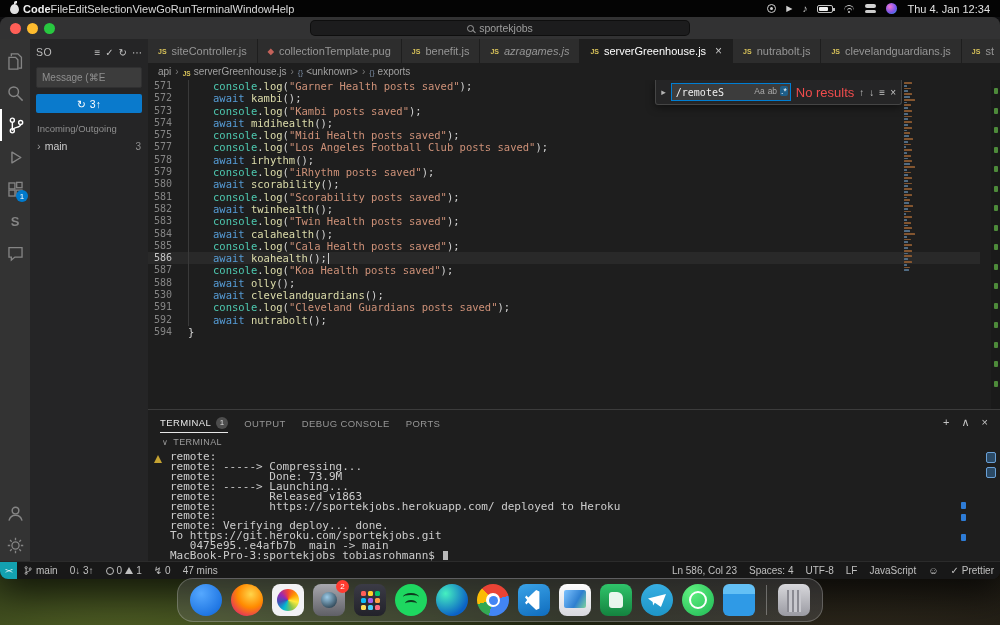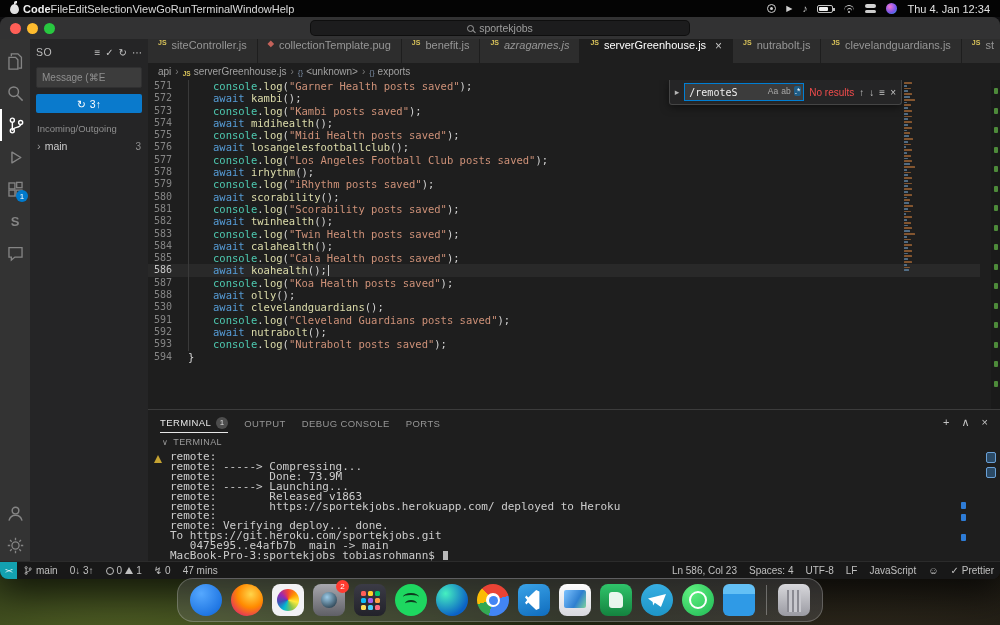--- a/index.html
+++ b/index.html
@@ -76,21 +76,21 @@
     color:#fff; font-size:10.5px; display:flex; align-items:center; justify-content:center; gap:4px; }
   .inout { font-size:9.5px; color:#8f8f8f; padding:10px 7px 4px; }
   .branchrow { display:flex; align-items:center; gap:4px; padding:2px 7px; font-size:10.5px; color:#cccccc; }
   .bchev { color:#9a9a9a; font-size:11px; }
   .bcount { margin-left:auto; color:#8f8f8f; font-size:10px; }
 
   
   .editorgroup { flex:1; display:flex; flex-direction:column; min-width:0; background:#1e1e1e; }
 
   .tabbar { height:24px; background:#252526; display:flex; flex:none; overflow:hidden; }
-  .tab { display:flex; gap:5px; padding:0 10px; background:#2d2d2d; color:#969696;
+  .tab { display:flex; align-items:center; gap:5px; padding:0 10px; background:#2d2d2d; color:#969696;
     font-size:11px; border-right:1px solid #1e1e1e; white-space:nowrap; flex:none; }
   .tab.active { background:#1e1e1e; color:#ffffff; }
   .tab.preview .tlabel { font-style:italic; }
   .tclose { margin-left:4px; color:#c5c5c5; font-size:12px; }
   .ficon { font-size:7px; font-weight:bold; color:#d9c35a; letter-spacing:0; }
   .ficon.pug { color:#c4625a; font-size:8px; }
   .ficon.sm { font-size:6.5px; }
 
   .breadcrumbs { height:17px; display:flex; align-items:center; gap:4px; padding:0 10px; font-size:10px; color:#a0a0a0; flex:none; }
   .bsep { color:#7a7a7a; }
@@ -122,21 +122,21 @@
   
   .findwidget { position:absolute; top:0; right:98px; height:25px; background:#252526; border:1px solid #454545; border-top:none;
     border-radius:0 0 3px 3px; box-shadow:0 2px 8px rgba(0,0,0,.5); display:flex; align-items:center; gap:5px; padding:0 5px;
     font-family:"Liberation Sans",sans-serif; }
   .ftoggle { color:#b5b5b5; font-size:9px; }
   .finputwrap { position:relative; }
   .finput { width:120px; height:18px; background:#3c3c3c; border:1px solid #007fd4; color:#eeeeee;
     font-size:10px; font-family:"DejaVu Sans Mono",monospace; padding:0 36px 0 4px; }
   .fopts { position:absolute; right:3px; top:3px; display:flex; gap:3px; font-size:8.5px; color:#aaaaaa; }
   .fopts .on { background:rgba(0,127,212,.5); border-radius:2px; padding:0 1px; color:#fff; }
-  .fres { font-size:10px; color:var(--error-red,#f14c4c); white-space:nowrap; }
+  .fres { font-size:13px; color:var(--error-red,#f14c4c); white-space:nowrap; }
   .fbtn { color:#c5c5c5; font-size:10px; }
 
   
   .panel { height:152px; flex:none; border-top:1px solid #3c3c3c; display:flex; flex-direction:column; position:relative; background:#1e1e1e; }
   .panelbar { height:24px; display:flex; align-items:center; padding:0 12px; flex:none; }
   .ptabs { display:flex; gap:16px; }
   .ptab { font-size:9.5px; letter-spacing:.4px; color:#969696; display:flex; align-items:center; gap:5px; padding:5px 0 3px; }
   .ptab.active { color:#e7e7e7; border-bottom:1px solid #e7e7e7; }
   .pbadge { min-width:12px; height:12px; border-radius:6px; background:#4d4d4d; color:#ddd; font-size:8px;
     display:flex; align-items:center; justify-content:center; padding:0 2px; }
@@ -408,24 +408,20 @@
               </div>
               <div class="cline">
                 <span class="ln">574</span>
                 <span class="code ind"><span class="tk-kw">await </span><span class="tk-fn">midihealth</span><span class="tk-pn">();</span></span>
               </div>
               <div class="cline">
                 <span class="ln">575</span>
                 <span class="code ind"><span class="tk-obj">console</span><span class="tk-pn">.</span><span class="tk-fn">log</span><span class="tk-pn">(</span><span class="tk-str">"Midi Health posts saved"</span><span class="tk-pn">);</span></span>
               </div>
               <div class="cline">
-                <span class="ln">576</span>
-                <span class="code ind"><span class="tk-kw">await </span><span class="tk-fn">losangelesfootballclub</span><span class="tk-pn">();</span></span>
-              </div>
-              <div class="cline">
                 <span class="ln">577</span>
                 <span class="code ind"><span class="tk-obj">console</span><span class="tk-pn">.</span><span class="tk-fn">log</span><span class="tk-pn">(</span><span class="tk-str">"Los Angeles Football Club posts saved"</span><span class="tk-pn">);</span></span>
               </div>
               <div class="cline">
                 <span class="ln">578</span>
                 <span class="code ind"><span class="tk-kw">await </span><span class="tk-fn">irhythm</span><span class="tk-pn">();</span></span>
               </div>
               <div class="cline">
                 <span class="ln">579</span>
                 <span class="code ind"><span class="tk-obj">console</span><span class="tk-pn">.</span><span class="tk-fn">log</span><span class="tk-pn">(</span><span class="tk-str">"iRhythm posts saved"</span><span class="tk-pn">);</span></span>
@@ -470,24 +466,20 @@
                 <span class="ln">530</span>
                 <span class="code ind"><span class="tk-kw">await </span><span class="tk-fn">clevelandguardians</span><span class="tk-pn">();</span></span>
               </div>
               <div class="cline">
                 <span class="ln">591</span>
                 <span class="code ind"><span class="tk-obj">console</span><span class="tk-pn">.</span><span class="tk-fn">log</span><span class="tk-pn">(</span><span class="tk-str">"Cleveland Guardians posts saved"</span><span class="tk-pn">);</span></span>
               </div>
               <div class="cline">
                 <span class="ln">592</span>
                 <span class="code ind"><span class="tk-kw">await </span><span class="tk-fn">nutrabolt</span><span class="tk-pn">();</span></span>
-              </div>
-              <div class="cline">
-                <span class="ln">593</span>
-                <span class="code ind"><span class="tk-obj">console</span><span class="tk-pn">.</span><span class="tk-fn">log</span><span class="tk-pn">(</span><span class="tk-str">"Nutrabolt posts saved"</span><span class="tk-pn">);</span></span>
               </div>
               <div class="cline">
                 <span class="ln">594</span>
                 <span class="code"><span class="tk-pn">}</span></span>
               </div>
             </div>
 
           <div class="findwidget">
             <span class="ftoggle">▸</span>
             <span class="finputwrap">

